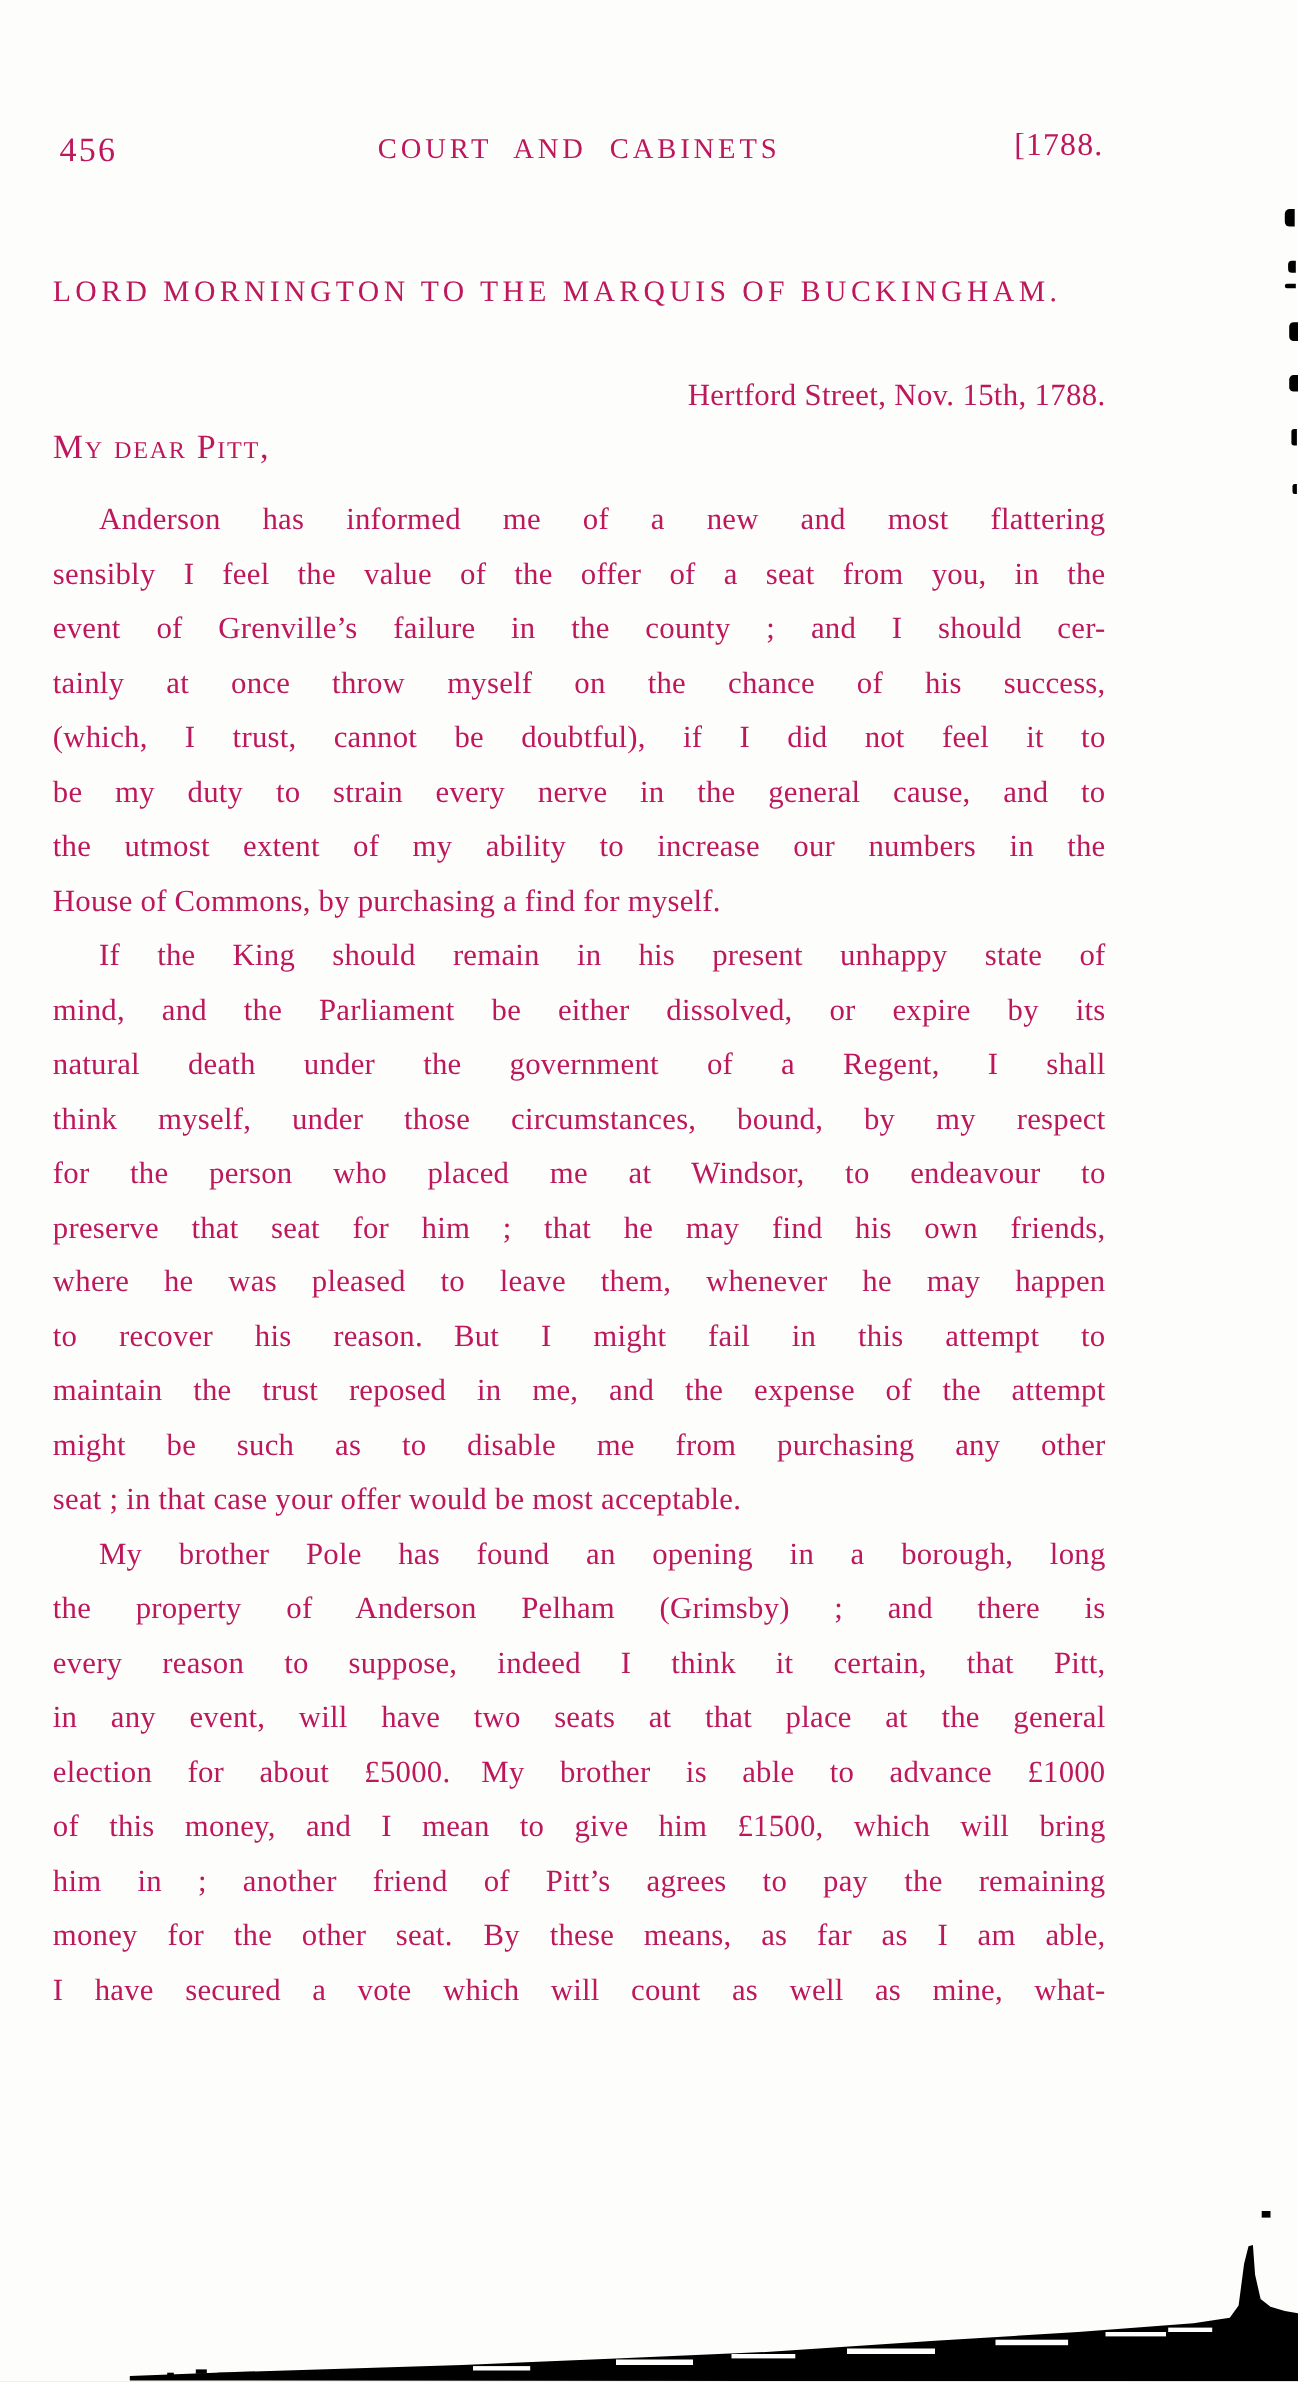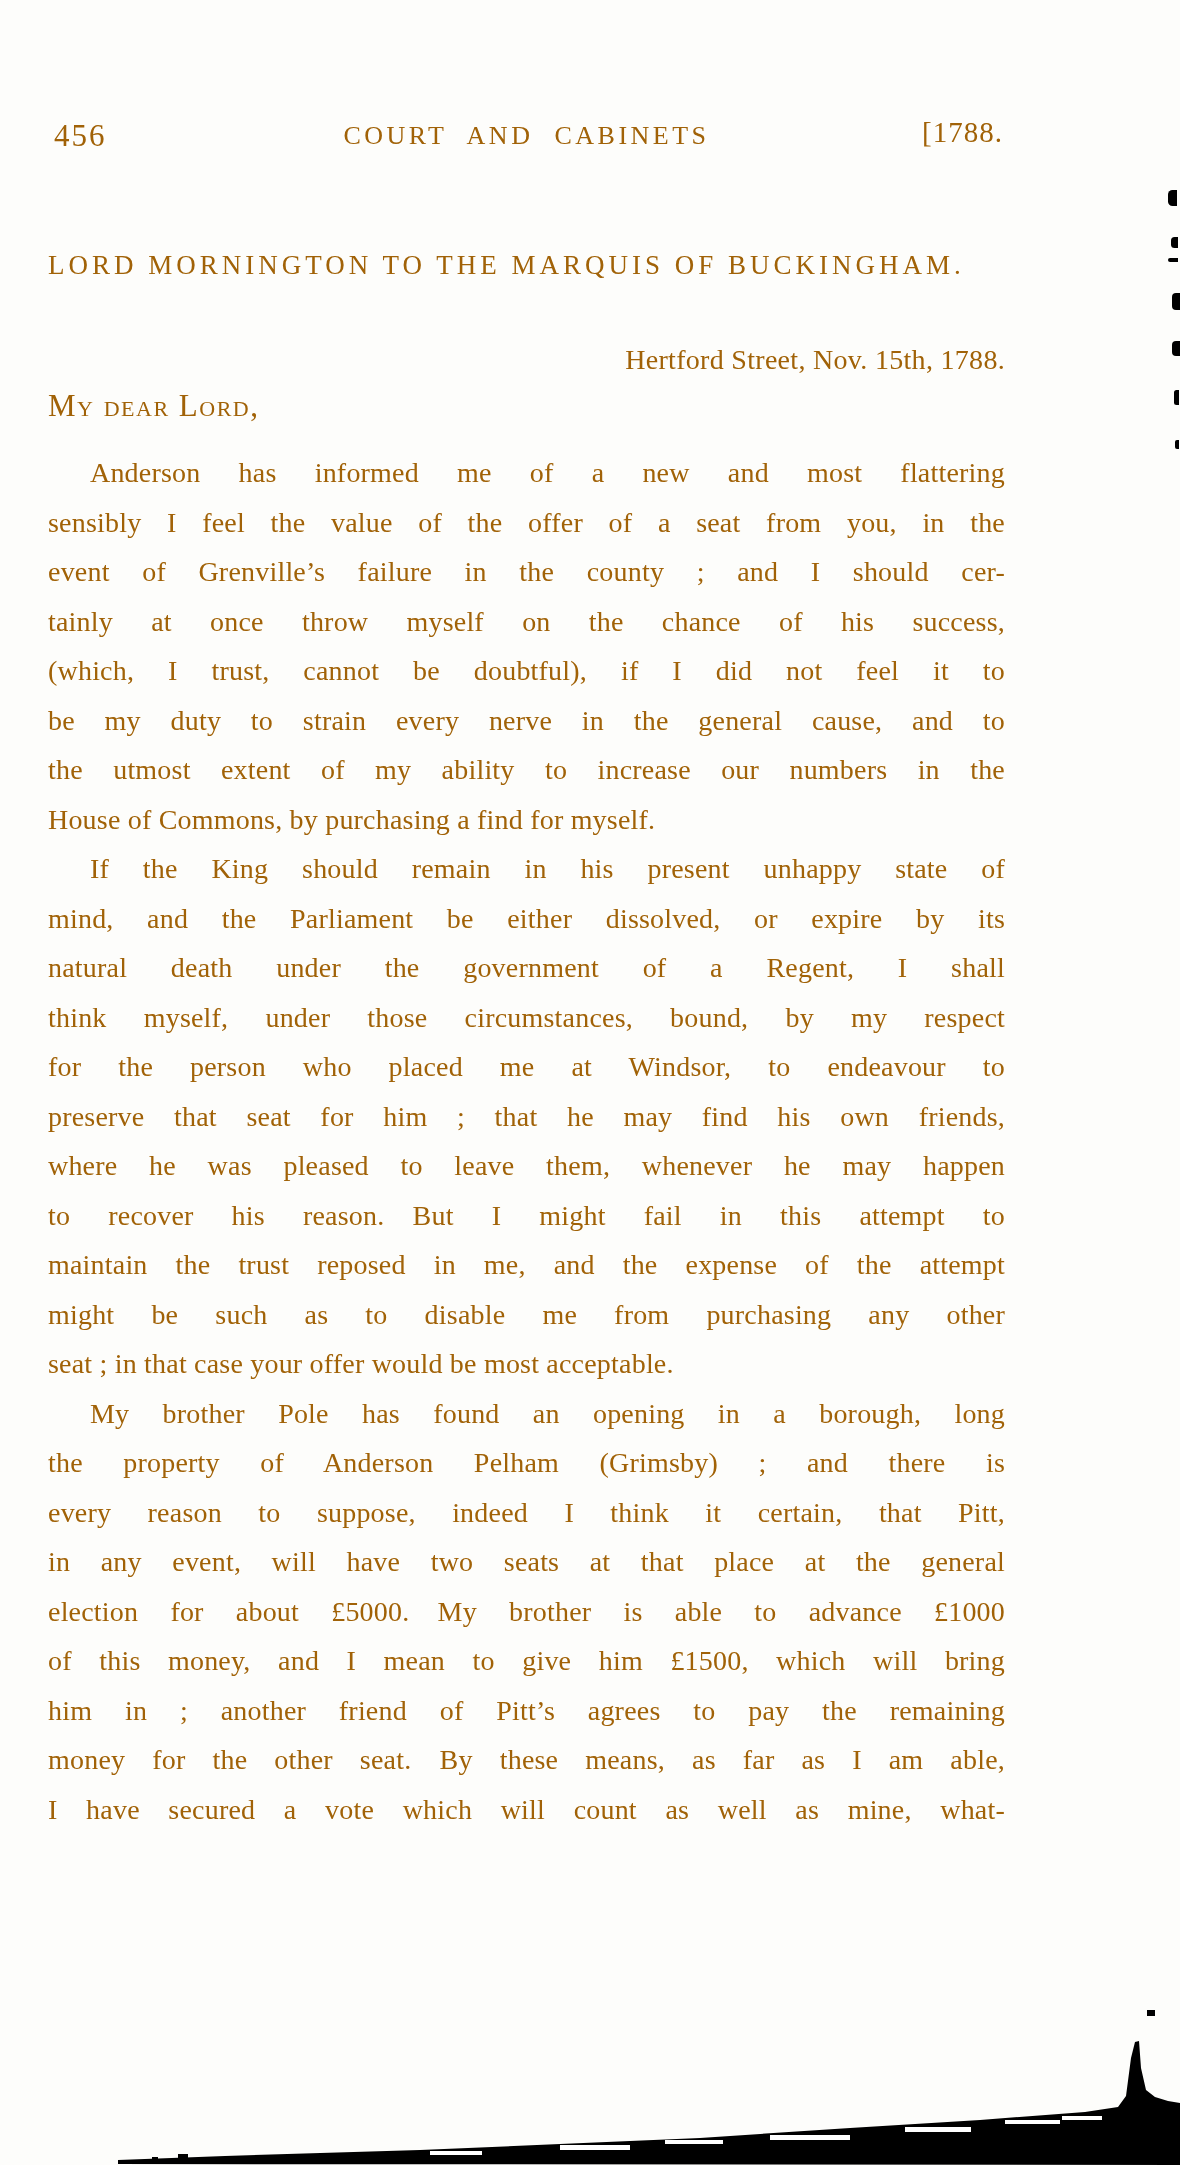--- a/index.html
+++ b/index.html
@@ -1,20 +1,20 @@
 <!DOCTYPE html>
 <html><head>
 <meta charset="utf-8">
 <style>
   html,body { margin:0; padding:0; background:#e8e8e8; }
   .page {
     position:relative;
     width:1180px; height:2165px;
     background:#fdfdfb;
-    color:#a16207;
+    color:#be185d;
     font-family:"Liberation Serif","DejaVu Serif",serif;
     overflow:hidden;
     margin:0 auto;
   }
   .header-row { position:absolute; top:116px; left:48px; width:957px; height:50px; }
   .page-number { position:absolute; left:6px; top:2px; font-size:31px; letter-spacing:2px; }
   .running-title { position:absolute; left:0; top:5px; width:100%; text-align:center;
                    font-size:26px; letter-spacing:3.5px; word-spacing:11px; }
   .year { position:absolute; right:2px; top:0; font-size:29px; letter-spacing:1px; }
   .letter-heading { position:absolute; top:250px; left:48px; width:957px; 
@@ -39,21 +39,21 @@
   <div class="header-row">
     <span class="page-number">456</span>
     <span class="running-title">COURT AND CABINETS</span>
     <span class="year">[1788.</span>
   </div>
 
   <div class="letter-heading">LORD MORNINGTON TO THE MARQUIS OF BUCKINGHAM.</div>
 
   <div class="dateline">Hertford Street, Nov. 15th, 1788.</div>
 
-  <div class="salutation">My dear Lord,</div>
+  <div class="salutation">My dear Pitt,</div>
 
   <div class="letter-body">
       <div class="line indent">Anderson has informed me of a new and most flattering</div>
       <div class="line">sensibly I feel the value of the offer of a seat from you, in the</div>
       <div class="line">event of Grenville’s failure in the county ; and I should cer-</div>
       <div class="line">tainly at once throw myself on the chance of his success,</div>
       <div class="line">(which, I trust, cannot be doubtful), if I did not feel it to</div>
       <div class="line">be my duty to strain every nerve in the general cause, and to</div>
       <div class="line">the utmost extent of my ability to increase our numbers in the</div>
       <div class="line para-end">House of Commons, by purchasing a find for myself.</div>

